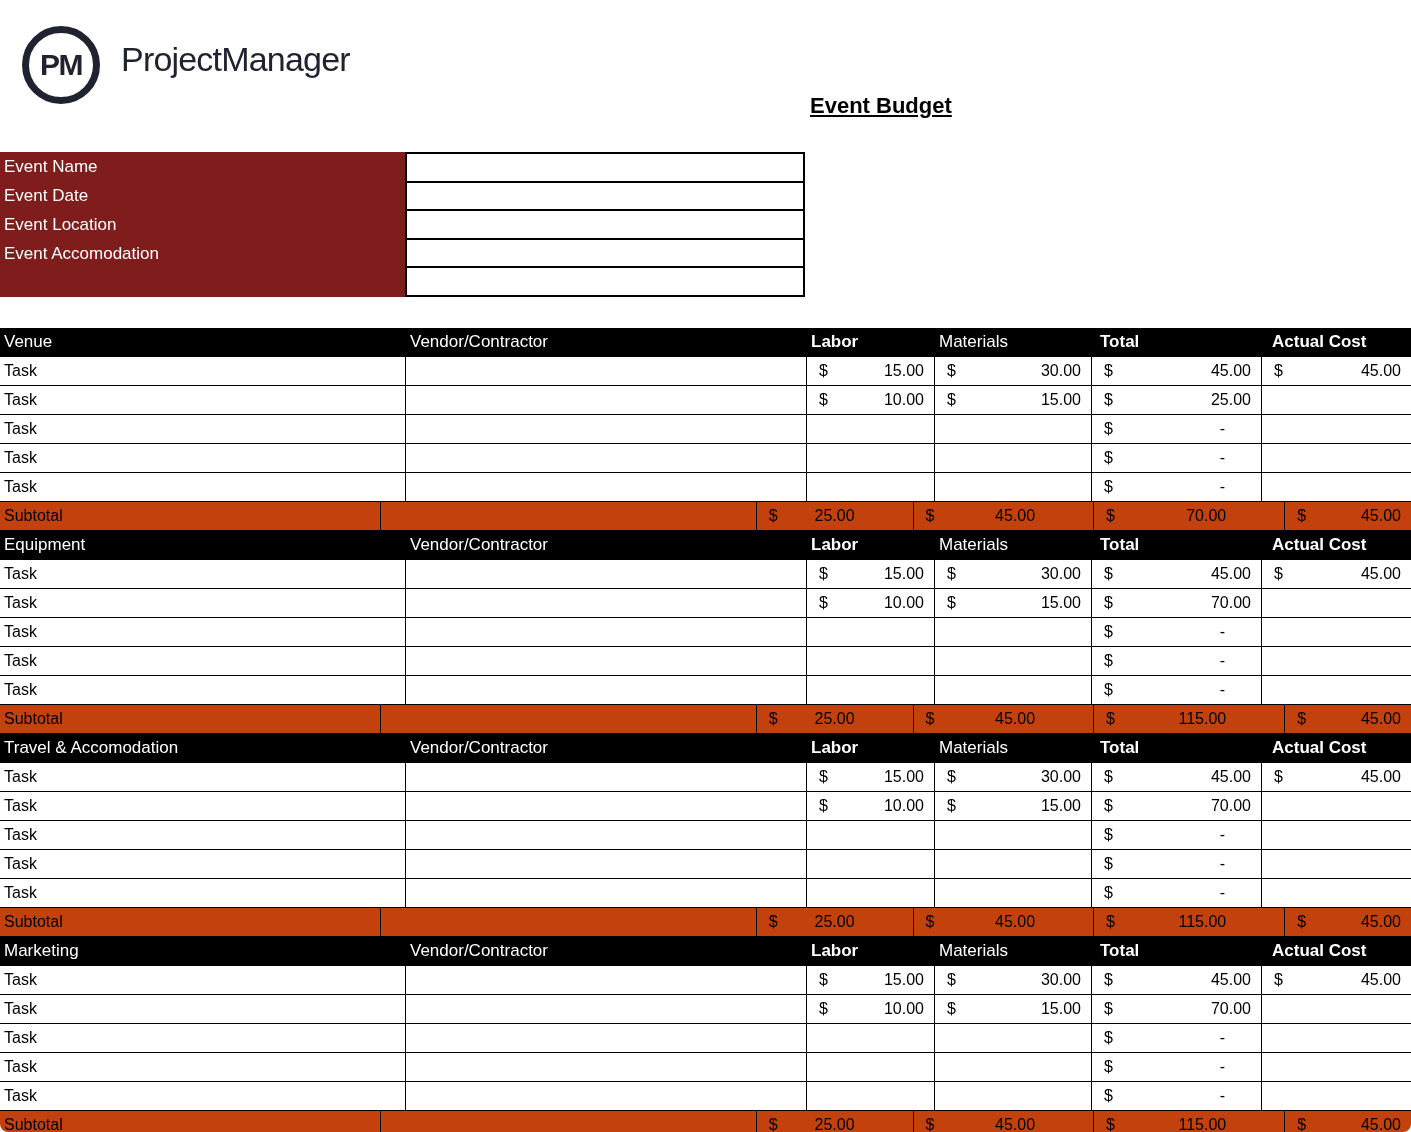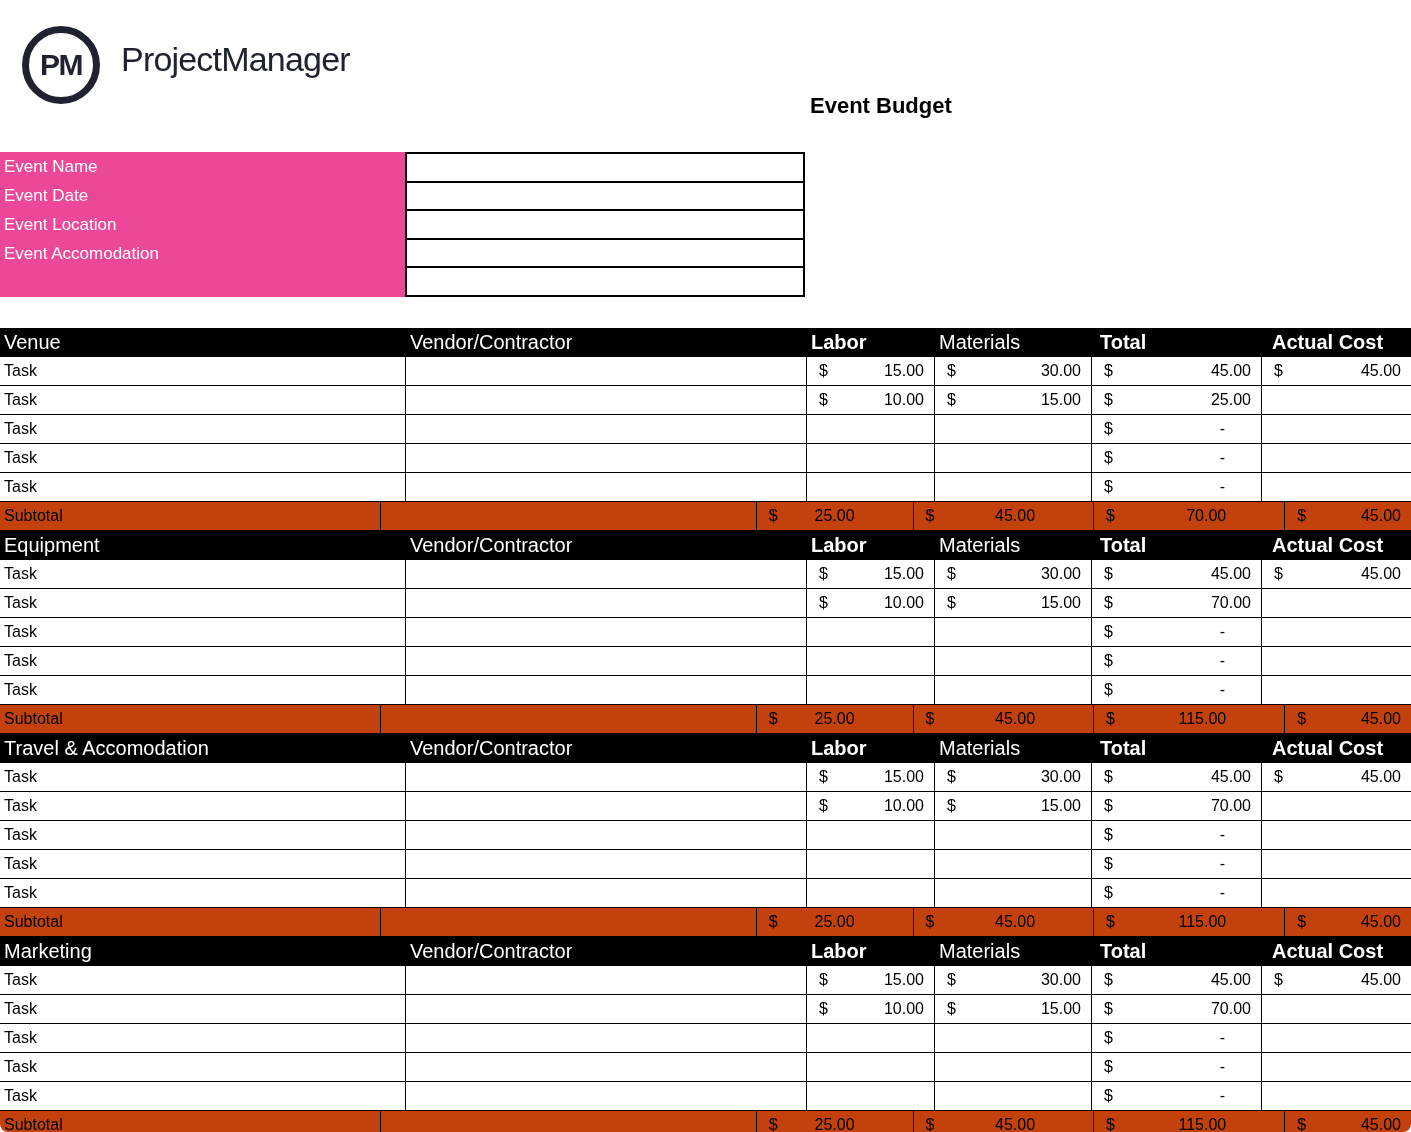--- a/index.html
+++ b/index.html
@@ -14,41 +14,41 @@
     border:7px solid #20222f;border-radius:50%;
     display:flex;align-items:center;justify-content:center;
   }
   .logo-monogram{font-weight:bold;font-size:30px;letter-spacing:-1.5px;color:#20222f;}
   .brand{
     position:absolute;left:121px;top:42px;font-size:34px;font-weight:normal;
     color:#20222f;letter-spacing:-0.8px;line-height:1;
   }
 
   
-  .title{position:absolute;left:810px;top:93px;margin:0;font-size:22px;font-weight:bold;color:#000;}
+  .title{position:absolute;left:810px;top:93px;margin:0;font-size:22px;font-weight:bold;color:#000;text-decoration:underline;}
 
   
   .event-info{position:absolute;left:0;top:152px;width:805px;height:145px;display:flex;}
-  .event-labels{width:405px;background:#ec4899;}
+  .event-labels{width:405px;background:#7f1d1d;}
   .event-label{height:29px;line-height:29px;color:#fff;font-size:17px;padding-left:4px;box-sizing:border-box;}
   .event-values{
     width:400px;background:#000;display:grid;grid-template-rows:repeat(5,1fr);
     gap:2px;padding:2px;box-sizing:border-box;
   }
   .event-value{background:#fff;}
 
   
   .budget-table{position:absolute;left:0;top:328px;width:1411px;}
   .row{display:flex;height:29px;box-sizing:border-box;border-bottom:1px solid #000;}
   .cell{box-sizing:border-box;height:100%;overflow:hidden;}
   .col-a{width:405px}.col-b{width:401px}.col-c{width:128px}
   .col-d{width:157px}.col-e{width:170px}.col-f{width:150px}
 
   .header-row{background:#000;color:#fff;}
-  .header-row .cell{font-size:20px;line-height:28px;padding-left:5px;}
+  .header-row .cell{font-size:17px;line-height:28px;padding-left:5px;}
   .header-row .col-a{padding-left:4px;}
   .header-row .col-e{padding-left:9px;}
   .header-row .col-f{padding-left:11px;}
   .hb{font-weight:bold;}
 
   .task-row .cell + .cell, .subtotal-row .cell + .cell{border-left:1px solid #000;}
   .label-cell{font-size:16px;line-height:28px;padding-left:4px;}
   .money{display:flex;justify-content:space-between;align-items:center;
          padding:0 10px 0 12px;font-size:16px;}
   .money .val.dash{margin-right:26px;}

